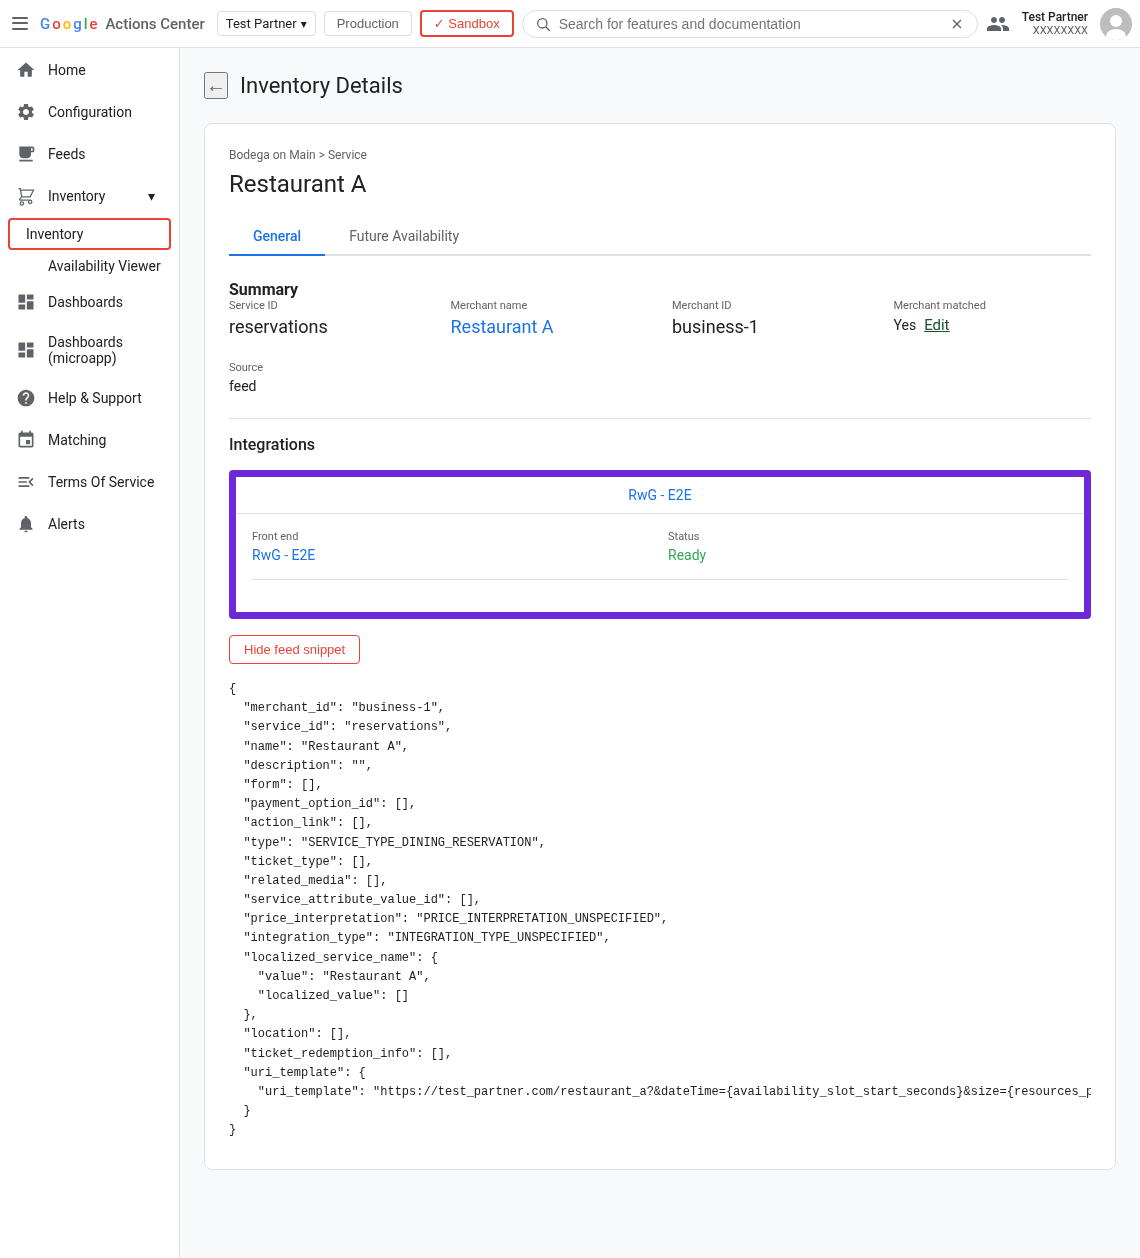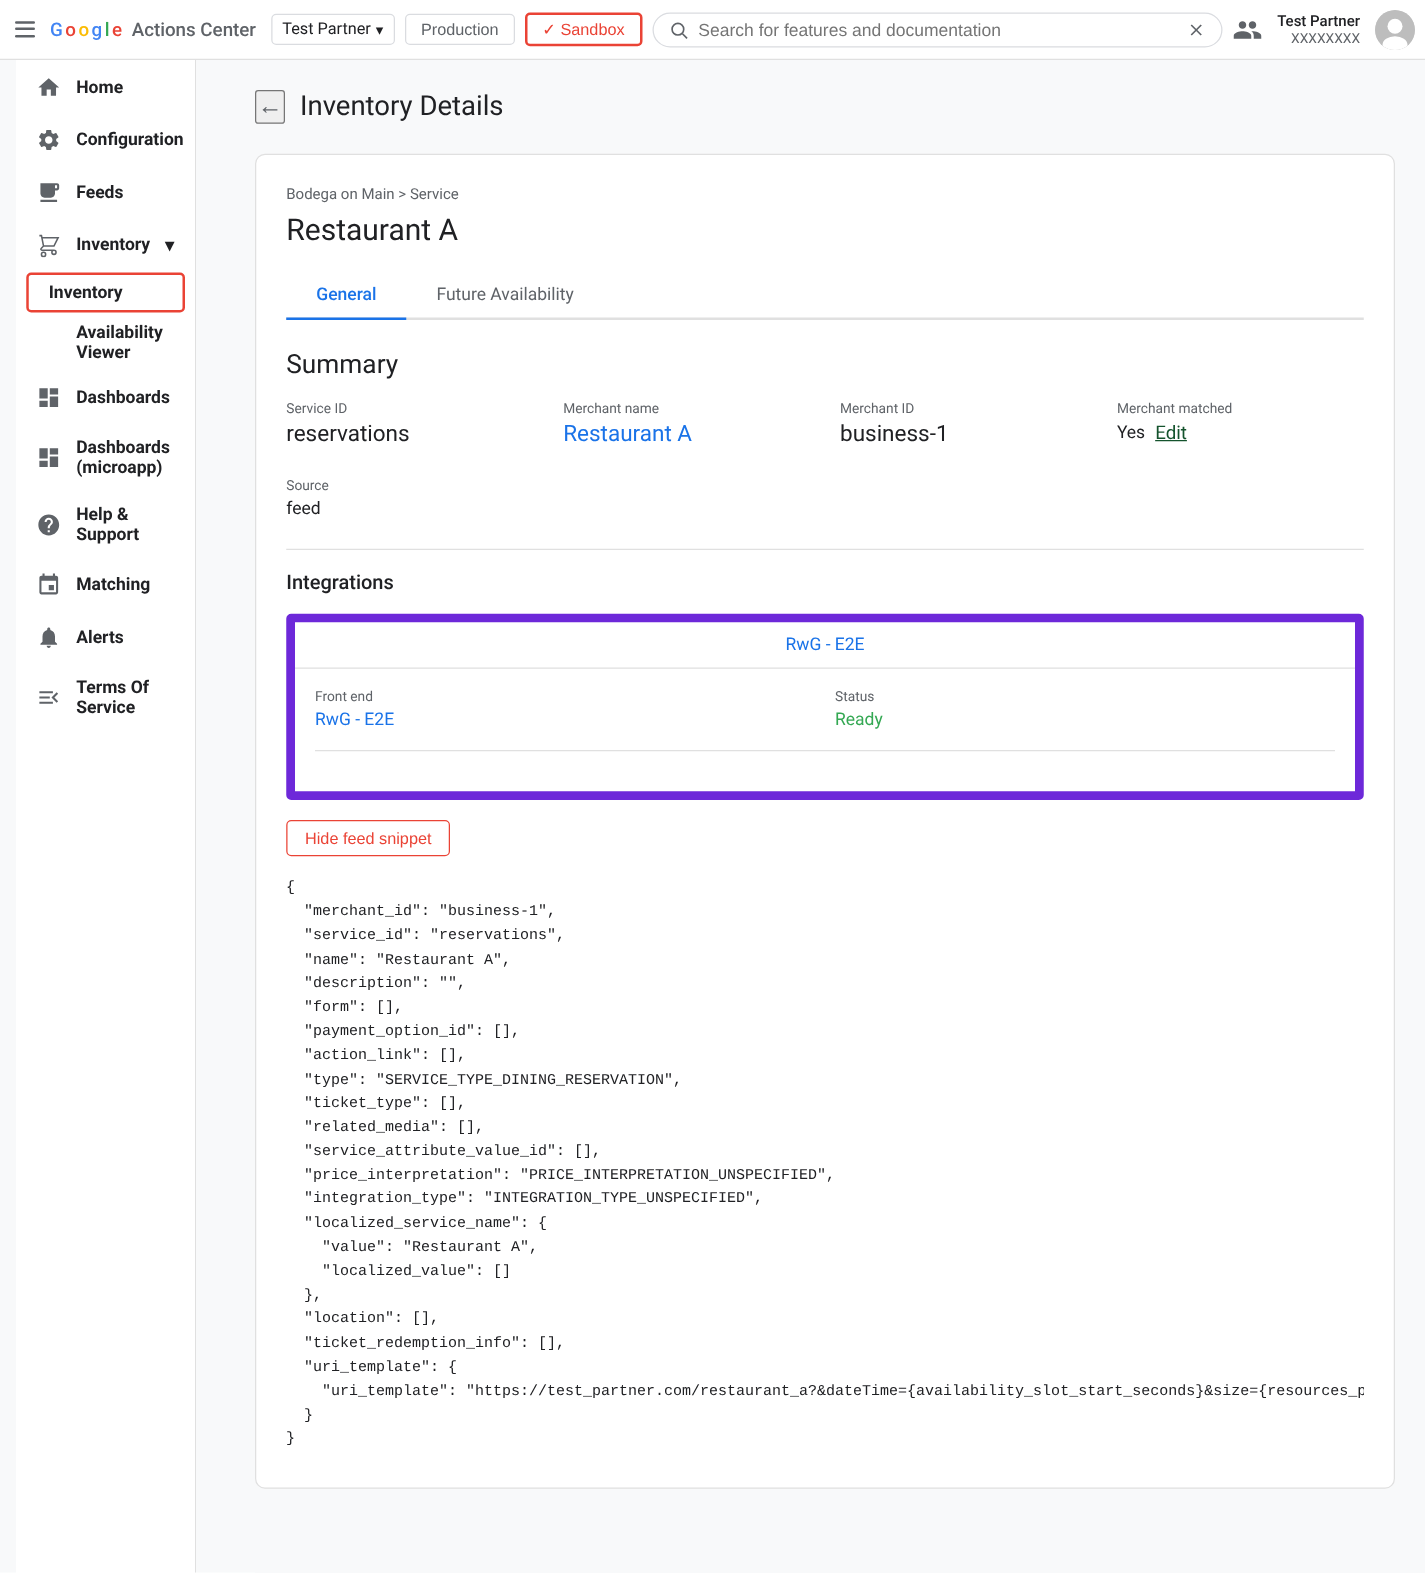--- a/index.html
+++ b/index.html
@@ -34,22 +34,22 @@
       flex: 1; display: flex; align-items: center; gap: 8px;
       border: 1px solid #dadce0; border-radius: 24px; padding: 4px 12px; background: #fff;
     }
     .search-bar input { border: none; outline: none; font-size: 14px; width: 100%; color: #202124; background: transparent; }
     .topbar-right { display: flex; align-items: center; gap: 12px; margin-left: auto; }
     .user-info { display: flex; align-items: center; gap: 8px; font-size: 12px; text-align: right; }
     .avatar { width: 32px; height: 32px; border-radius: 50%; background: #ccc; overflow: hidden; display: flex; align-items: center; justify-content: center; }
 
     
     .sidebar {
-      position: fixed; top: 48px; left: 13px; bottom: 0; width: 144px;
-      background: #fff; border-right: 1px solid #e0e0e0; overflow-y: auto; z-index: 50; font-weight: bold;
+      position: fixed; top: 48px; left: 0; bottom: 0; width: 180px;
+      background: #fff; border-right: 1px solid #e0e0e0; overflow-y: auto; z-index: 50;
     }
     .sidebar-item {
       display: flex; align-items: center; gap: 12px; padding: 10px 16px;
       cursor: pointer; color: #202124; font-size: 14px; border-radius: 0 24px 24px 0;
       margin: 2px 8px 2px 0;
     }
     .sidebar-icon { width: 20px; height: 20px; display: flex; align-items: center; justify-content: center; color: #5f6368; }
     .sidebar-sub {
       padding-left: 48px; font-size: 14px; color: #202124;
       cursor: pointer; padding-top: 6px; padding-bottom: 6px;
@@ -72,21 +72,21 @@
 
     
     .tabs { display: flex; border-bottom: 2px solid #e0e0e0; margin-bottom: 24px; }
     .tab {
       padding: 10px 24px; cursor: pointer; font-size: 14px; color: #5f6368;
       border-bottom: 2px solid transparent; margin-bottom: -2px;
     }
     .tab.active { color: #1a73e8; border-bottom: 2px solid #1a73e8; font-weight: 500; }
 
     
-    .section-title { font-size: 21px; font-weight: 400; margin-bottom: 16px; }
+    .section-title { font-size: 16px; font-weight: 700; }
     .summary-grid { display: grid; grid-template-columns: repeat(4, 1fr); gap: 24px; margin-bottom: 24px; }
     .summary-item label { font-size: 11px; color: #5f6368; display: block; margin-bottom: 4px; }
     .summary-item .value { font-size: 18px; color: #202124; }
     .summary-item .value.link { color: #1a73e8; }
     .summary-item .value-row { display: flex; align-items: center; gap: 8px; }
     .edit-link { color: #14532d; font-size: 15px; cursor: pointer; text-decoration: underline; }
 
     .source-row { margin-bottom: 24px; }
     .source-row label { font-size: 11px; color: #5f6368; display: block; margin-bottom: 4px; }
 
@@ -241,32 +241,32 @@
     <span class="sidebar-icon">
       <svg width="20" height="20" viewBox="0 0 24 24" fill="#5f6368">
           <path d="M17 12h-5v5h5v-5zM16 1v2H8V1H6v2H5c-1.11 0-1.99.9-1.99 2L3 19c0 1.1.89 2 2 2h14c1.1 0 2-.9 2-2V5c0-1.1-.9-2-2-2h-1V1h-2zm3 18H5V8h14v11z"></path>
         </svg>
     </span>
     <span>Matching</span>
   </div>
   <div class="sidebar-item">
     <span class="sidebar-icon">
       <svg width="20" height="20" viewBox="0 0 24 24" fill="#5f6368">
+          <path d="M3 18h13v-2H3v2zm0-5h10v-2H3v2zm0-7v2h13V6H3zm18 9.59L17.42 12 21 8.41 19.59 7l-5 5 5 5L21 15.59z"></path>
+        </svg>
+    </span>
+    <span>Terms Of Service</span>
+  </div>
+  <div class="sidebar-item">
+    <span class="sidebar-icon">
+      <svg width="20" height="20" viewBox="0 0 24 24" fill="#5f6368">
           <path d="M12 22c1.1 0 2-.9 2-2h-4c0 1.1.9 2 2 2zm6-6v-5c0-3.07-1.64-5.64-4.5-6.32V4c0-.83-.67-1.5-1.5-1.5s-1.5.67-1.5 1.5v.68C7.63 5.36 6 7.92 6 11v5l-2 2v1h16v-1l-2-2z"></path>
         </svg>
     </span>
     <span>Alerts</span>
-  </div>
-  <div class="sidebar-item">
-    <span class="sidebar-icon">
-      <svg width="20" height="20" viewBox="0 0 24 24" fill="#5f6368">
-          <path d="M3 18h13v-2H3v2zm0-5h10v-2H3v2zm0-7v2h13V6H3zm18 9.59L17.42 12 21 8.41 19.59 7l-5 5 5 5L21 15.59z"></path>
-        </svg>
-    </span>
-    <span>Terms Of Service</span>
   </div>
 </nav>
 
 <main class="main">
   <div class="page-header">
     <button class="back-btn">←</button>
     <h1 class="page-title">Inventory Details</h1>
   </div>
 
   <div class="card">

